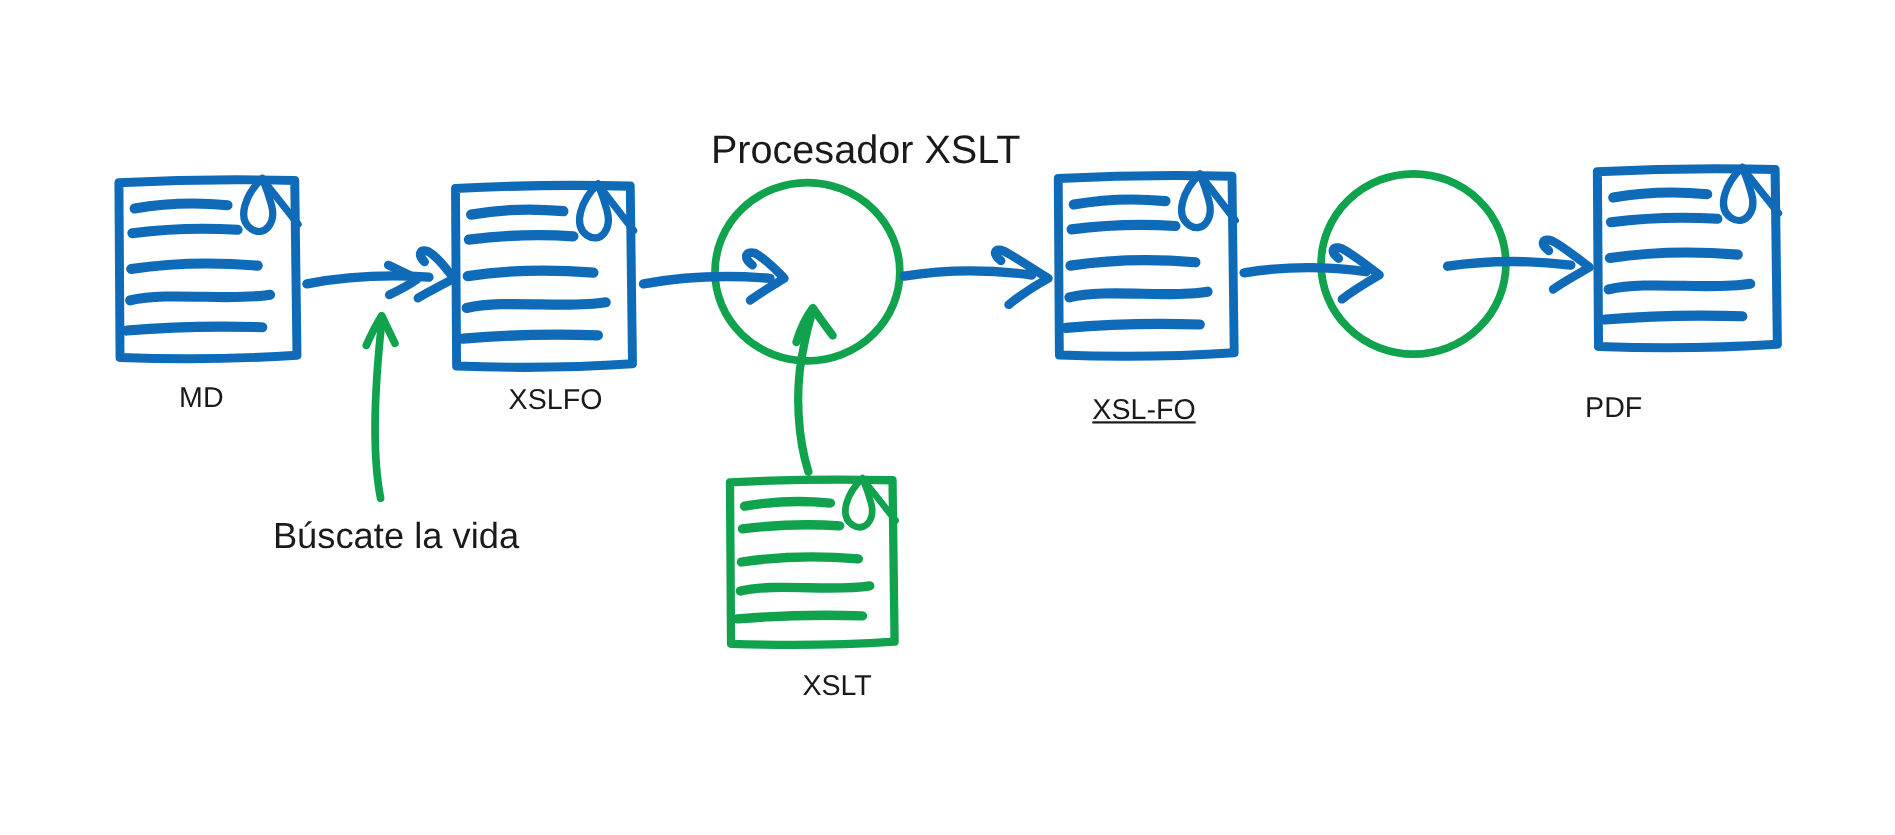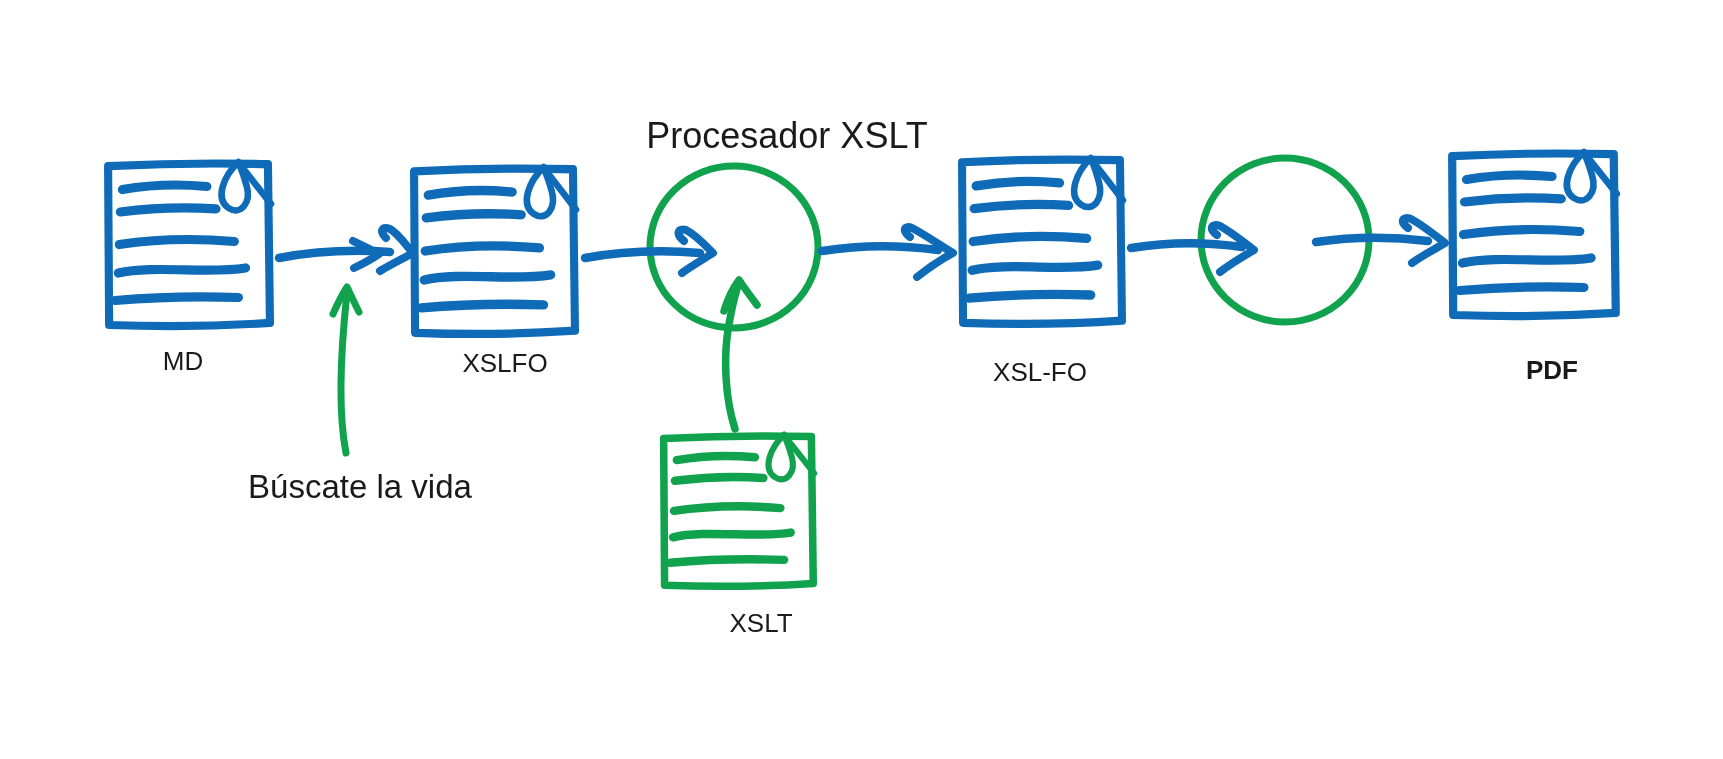--- a/index.html
+++ b/index.html
@@ -89,18 +89,18 @@
     <use href="#doc-icon" class="ink-blue" transform="translate(102,157) scale(1.018,1.018)"></use>
     <use href="#doc-icon" class="ink-blue" transform="translate(408,162) scale(1.012,1.035)"></use>
     <use href="#doc-icon" class="ink-blue" transform="translate(956,153) scale(1.006,1.029)"></use>
     <use href="#doc-icon" class="ink-blue" transform="translate(1446,147) scale(1.029,1.018)"></use>
     <use href="#doc-icon" class="ink-green" transform="translate(658,430) scale(0.941,0.941)"></use>
   </svg>
 
   <div class="lbl lbl-node" style="left:183px;top:344px;">MD</div>
   <div class="lbl lbl-node" style="left:505px;top:346px;">XSLFO</div>
   <div class="lbl lbl-process" style="left:739px;top:119px;">Procesador XSLT</div>
-  <div class="lbl lbl-node" style="left:1040px;top:355px;">XSL-FO</div>
-  <div class="lbl lbl-node" style="left:1552px;top:353px;font-weight:bold;">PDF</div>
+  <div class="lbl lbl-node" style="left:1040px;top:355px;text-decoration:underline;">XSL-FO</div>
+  <div class="lbl lbl-node" style="left:1467px;top:353px;">PDF</div>
   <div class="lbl lbl-node" style="left:741px;top:606px;margin-left:20px;">XSLT</div>
   <div class="lbl lbl-annotation" style="left:360px;top:470px;">Búscate la vida</div>
 
 </div>
 
 </body></html>

